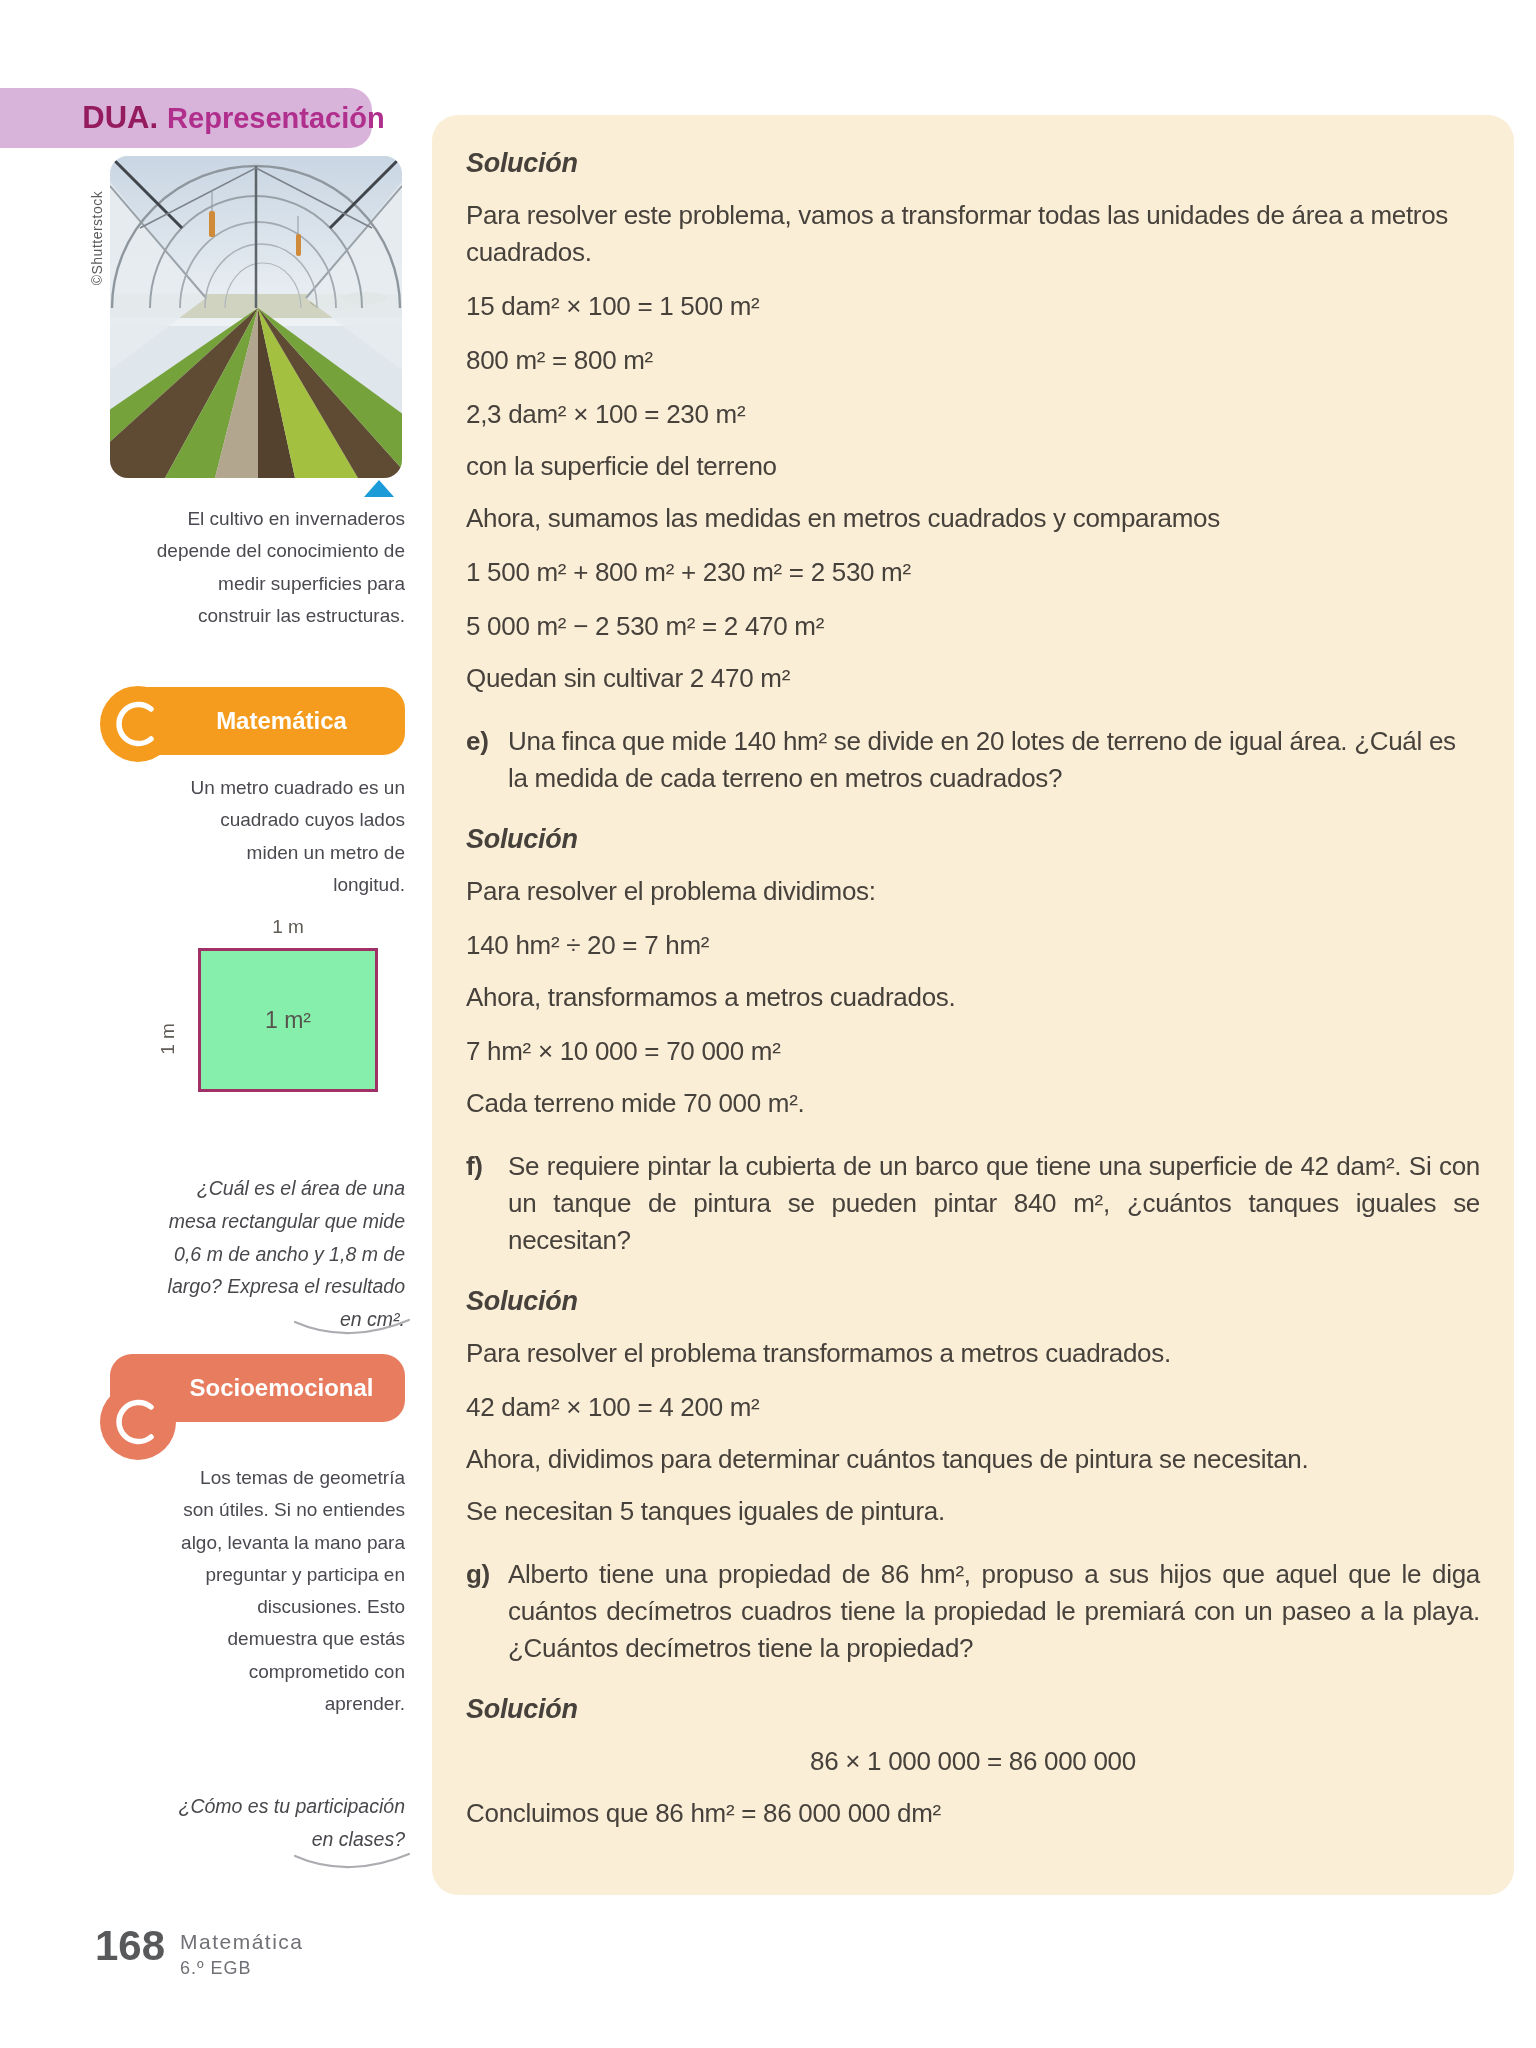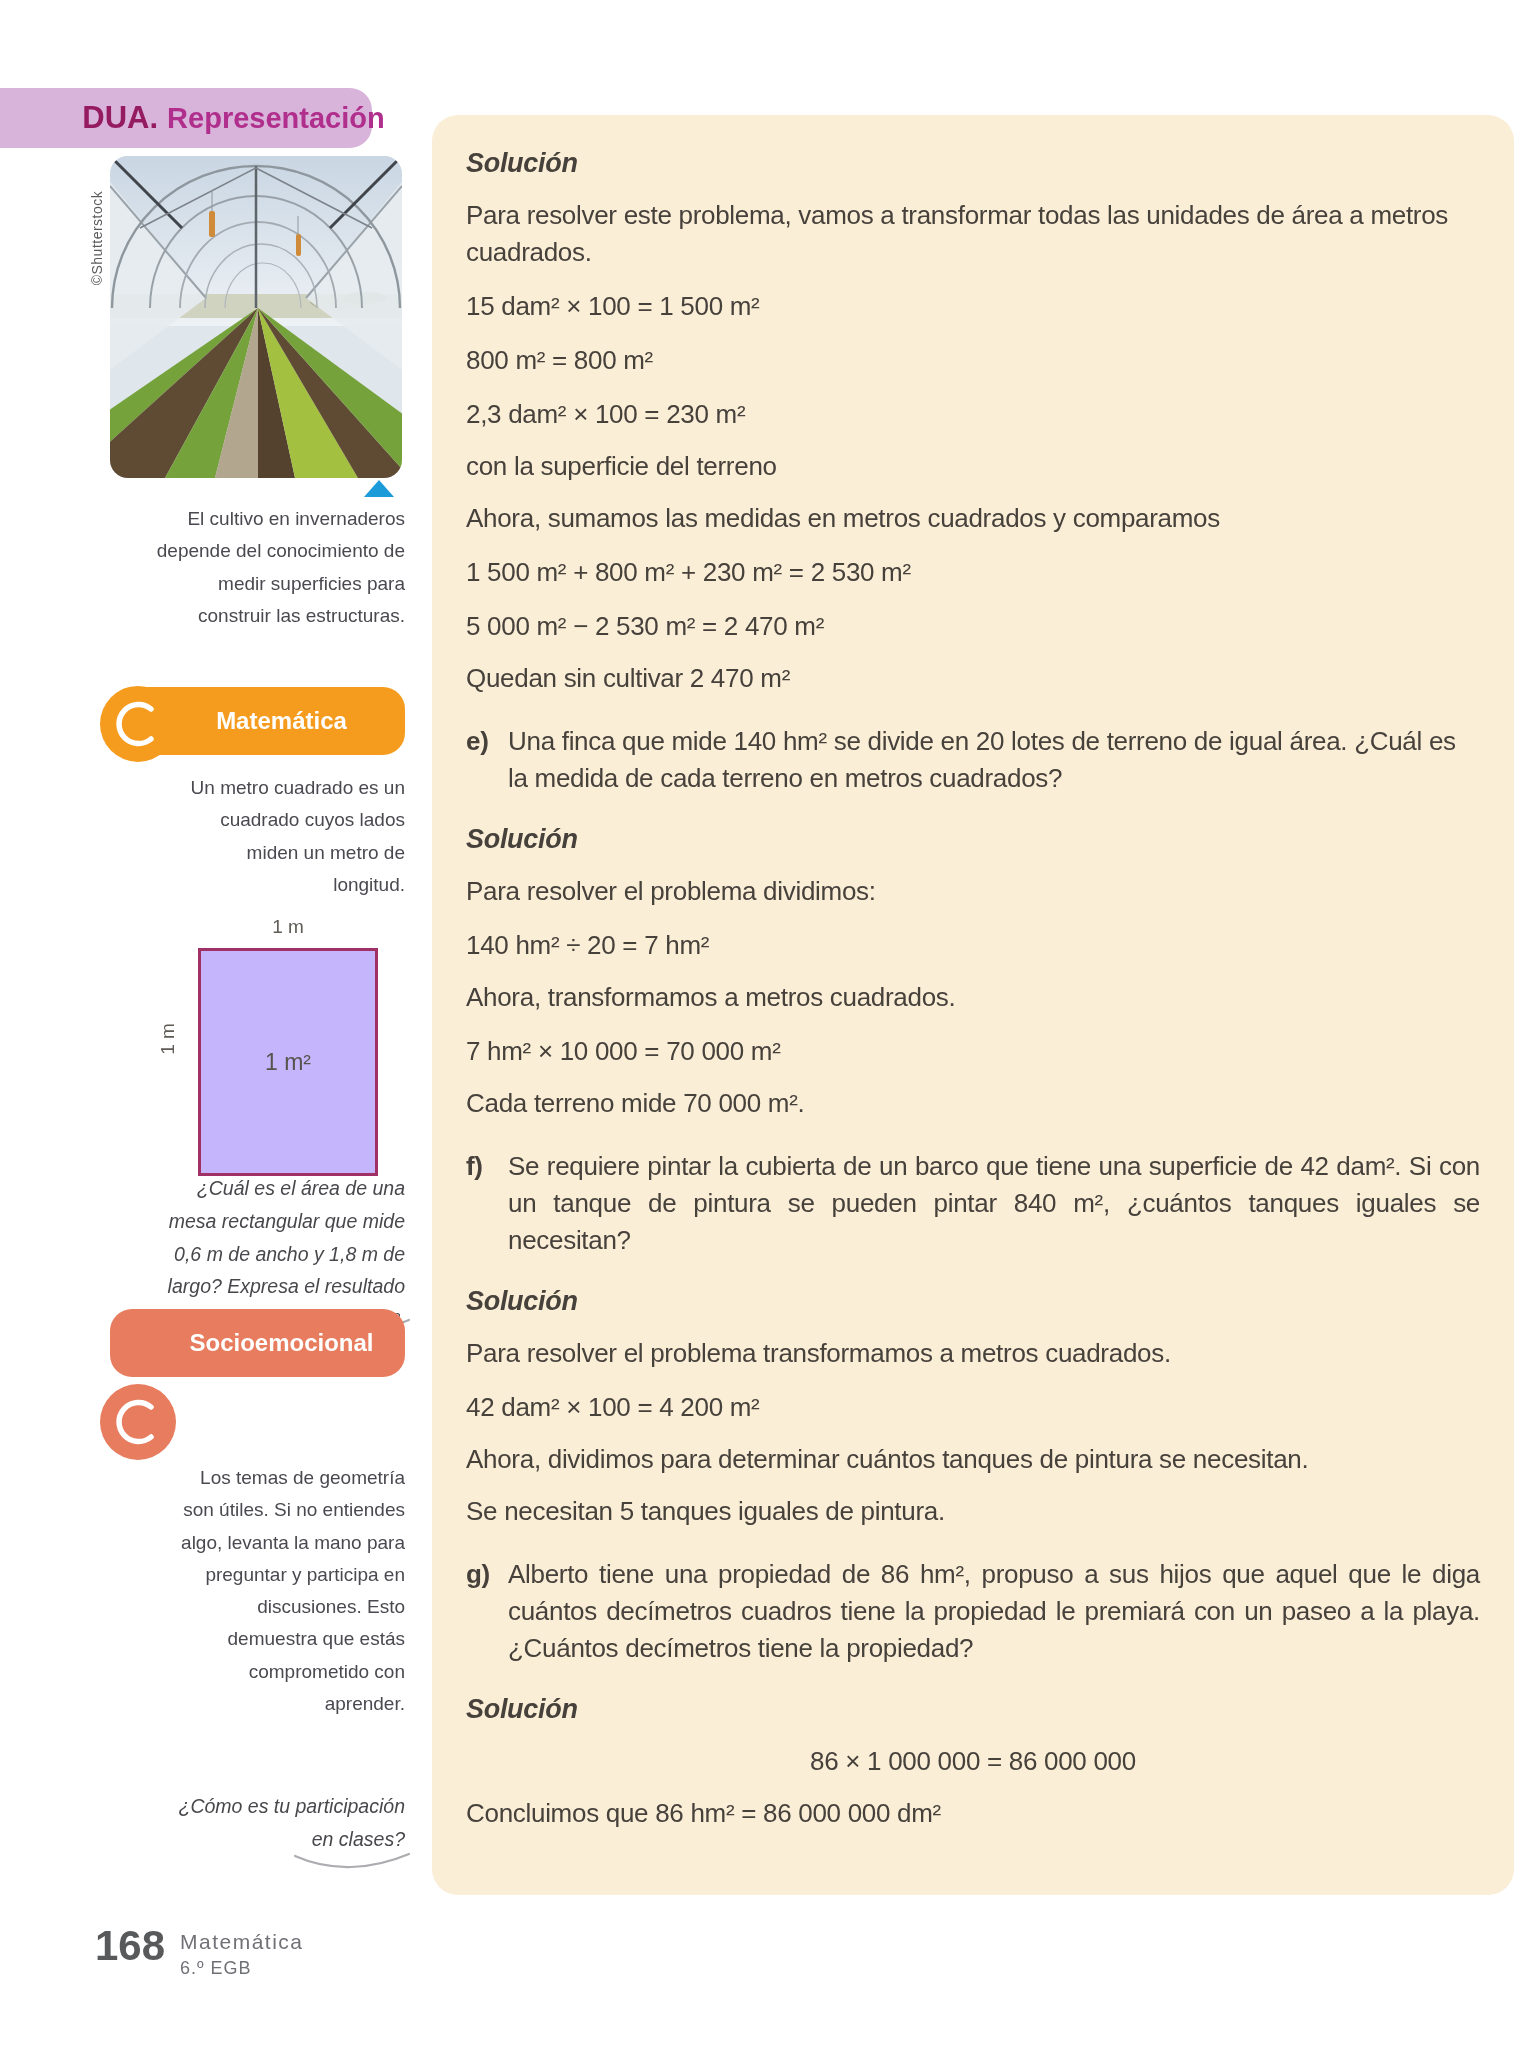--- a/index.html
+++ b/index.html
@@ -39,21 +39,21 @@
   }
 
   
   .card-header{
     left:110px;width:295px;height:68px;border-radius:22px;
     display:flex;align-items:center;justify-content:center;
     padding-left:48px;box-sizing:border-box;
     color:#ffffff;font-weight:700;font-size:24px;
   }
   .card-header.mat{top:687px;background:#f59c1f;}
-  .card-header.soc{top:1309px;background:#e77c5e;}
+  .card-header.soc{top:1354px;background:#e77c5e;}
   .c-logo{left:98px;width:80px;height:80px;}
   .c-logo.mat-logo{top:684px;}
   .c-logo.soc-logo{top:1382px;}
 
   .side-text{
     text-align:right;font-size:19px;line-height:1.7;color:#4a4950;
   }
   .mat-text{left:185px;top:772px;width:220px;}
   .soc-text{left:175px;top:1462px;width:230px;}
 
@@ -66,21 +66,21 @@
   .arc{left:293px;width:118px;height:24px;}
   .arc1{top:1316px;}
   .arc2{top:1850px;}
 
   
   .sq-top-label{left:198px;top:916px;width:180px;text-align:center;
     font-size:19px;color:#5f5b55;}
   .sq-side-label{left:138px;top:1028px;width:60px;text-align:center;
     transform:rotate(-90deg);font-size:19px;color:#5f5b55;}
   .unit-square{
-    left:198px;top:948px;width:180px;height:228px;background:#c4b5fd;
+    left:198px;top:948px;width:180px;height:144px;background:#86efac;
     border:3px solid #a13067;box-sizing:border-box;
     display:flex;align-items:center;justify-content:center;
     font-size:23px;color:#56524c;
   }
 
   
   .main-panel{
     left:432px;top:115px;width:1082px;height:1780px;background:#faeed7;
     border-radius:26px;padding:30px 34px;box-sizing:border-box;overflow:hidden;
     font-size:26px;line-height:37px;color:#47413c;letter-spacing:-0.3px;

